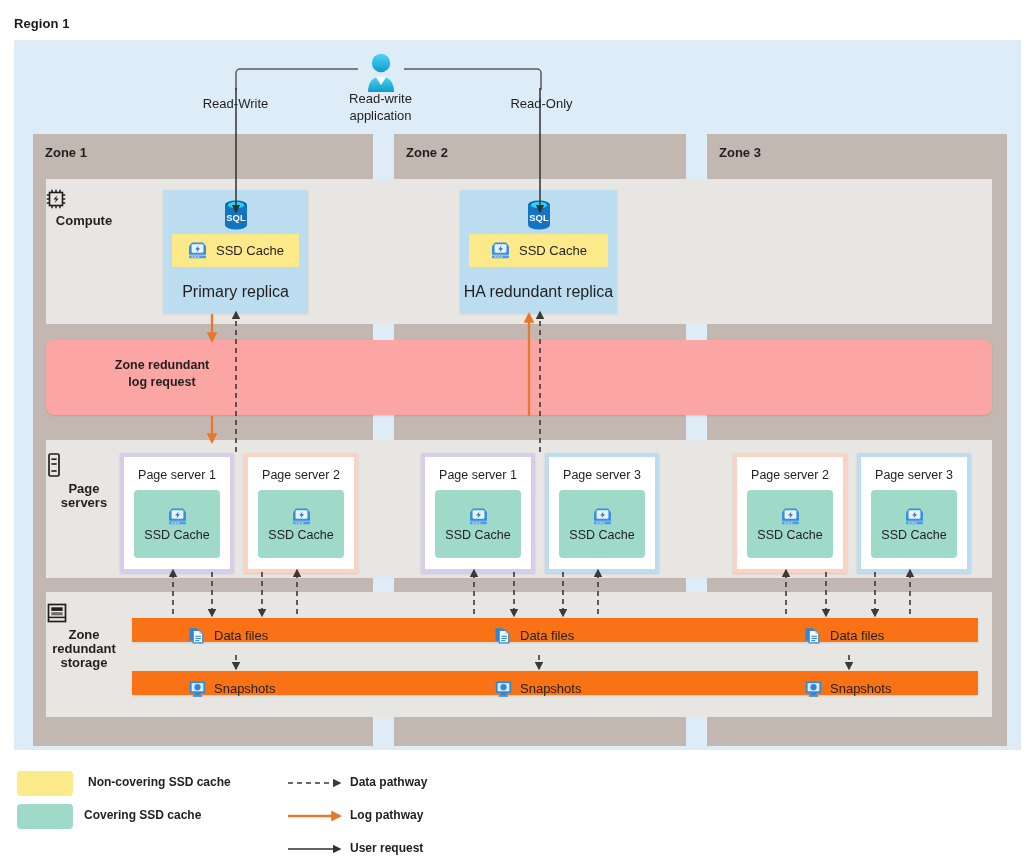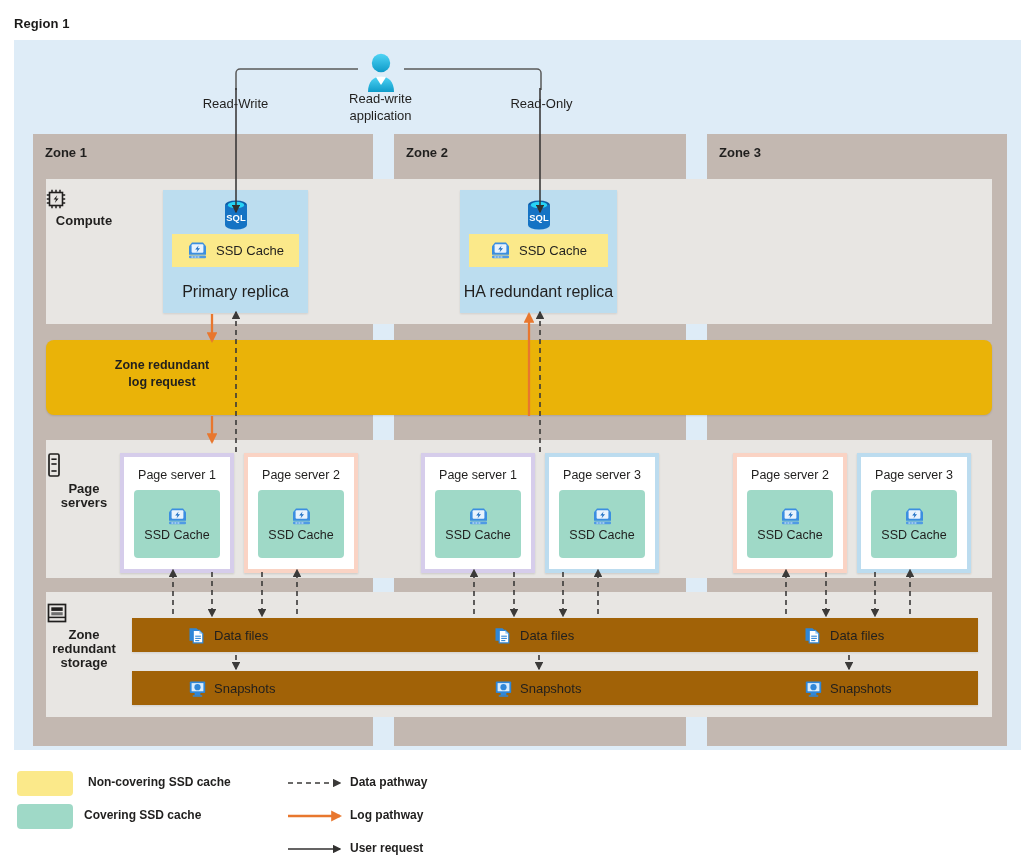--- a/index.html
+++ b/index.html
@@ -22,21 +22,21 @@
 
   .zone-hdr-label{position:absolute;left:12px;top:11px;font-size:13px;font-weight:bold;color:#201f1e;}
 
   
   .row-band{background:#e8e6e3;}
   #band-compute{left:46px;top:179px;width:946px;height:145px;}
   #band-pageservers{left:46px;top:440px;width:946px;height:138px;}
   #band-storage{left:46px;top:592px;width:946px;height:125px;}
 
   
-  #log-service{left:46px;top:340px;width:946px;height:75px;background:#eab308;border-radius:8px;
+  #log-service{left:46px;top:340px;width:946px;height:75px;background:#fca5a5;border-radius:8px;
                box-shadow:0 1px 2px rgba(0,0,0,.12);}
   #log-service .lbl{position:absolute;left:56px;top:17px;font-size:12.5px;font-weight:bold;
                     line-height:17px;color:#201f1e;text-align:center;width:120px;}
 
   
   .side-label{width:78px;text-align:center;font-size:13px;font-weight:bold;line-height:14px;color:#201f1e;}
   #lbl-compute{left:45px;top:188px;}
   #lbl-pageservers{left:45px;top:452px;}
   #lbl-storage{left:45px;top:602px;text-align:center;}
   .side-label .ico{display:block;margin:0 auto 4px;}
@@ -56,21 +56,21 @@
       box-shadow:0 1px 2px rgba(0,0,0,.13);}
   .ps .title{position:absolute;left:0;right:0;top:11px;text-align:center;font-size:12.5px;color:#201f1e;}
   .ps .cache{position:absolute;left:10px;right:10px;top:33px;bottom:11px;background:#9fd9c7;border-radius:4px;
       display:flex;flex-direction:column;align-items:center;justify-content:center;gap:2px;}
   .ps .cache .t{font-size:12.5px;color:#201f1e;}
   .bd-purple{border:4px solid #d6cdeb;}
   .bd-pink{border:4px solid #fad3c4;}
   .bd-blue{border:4px solid #bcdcef;}
 
   
-  .store-row{position:absolute;left:132px;width:846px;height:34px;background:#a16207;
+  .store-row{position:absolute;left:132px;width:846px;height:24px;background:#f97316;
              box-shadow:0 1px 2px rgba(0,0,0,.10);}
   #store-datafiles{top:618px;}
   #store-snapshots{top:671px;}
   .store-item{position:absolute;top:0;height:34px;display:flex;align-items:center;gap:7px;}
   .store-item .t{font-size:13px;color:#201f1e;}
 
   
   #person-ico{left:363px;top:52px;}
   .top-lbl{font-size:13px;color:#201f1e;text-align:center;line-height:17px;}
   #lbl-rw{left:178px;top:95px;width:115px;}

